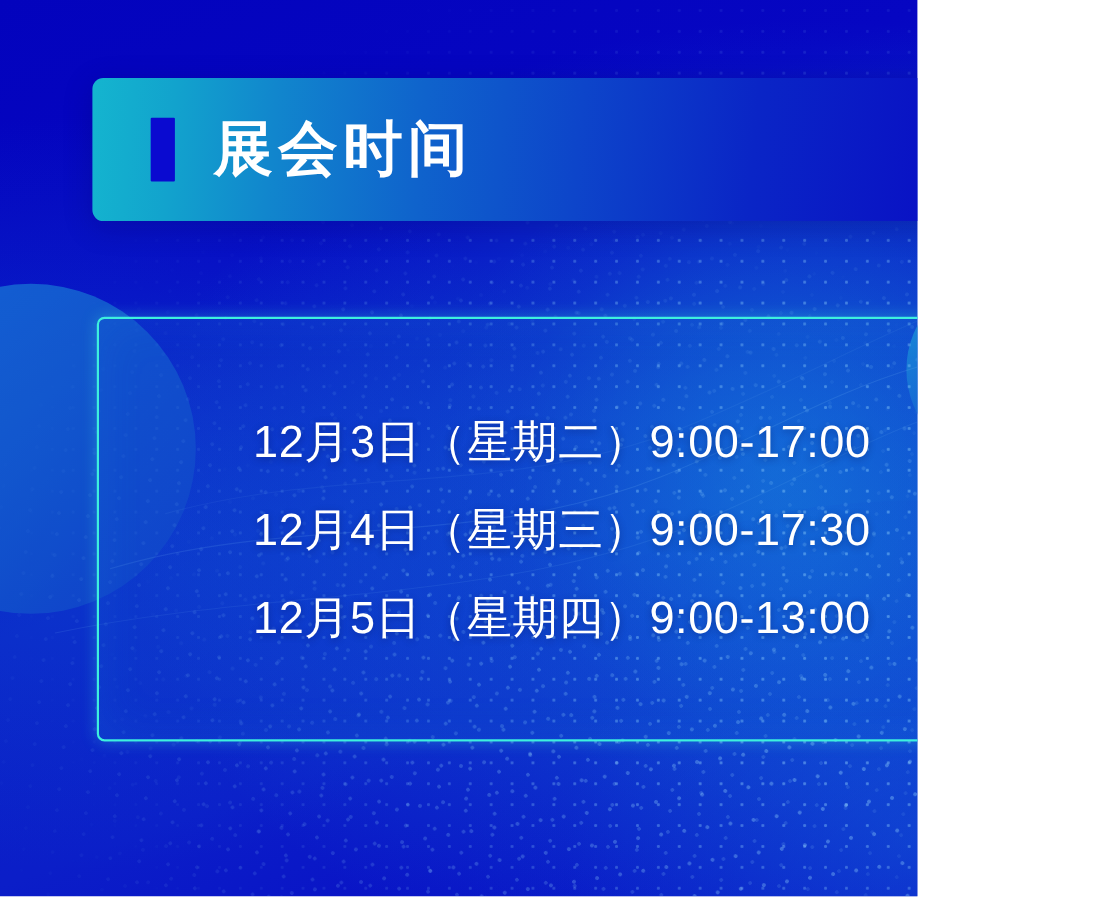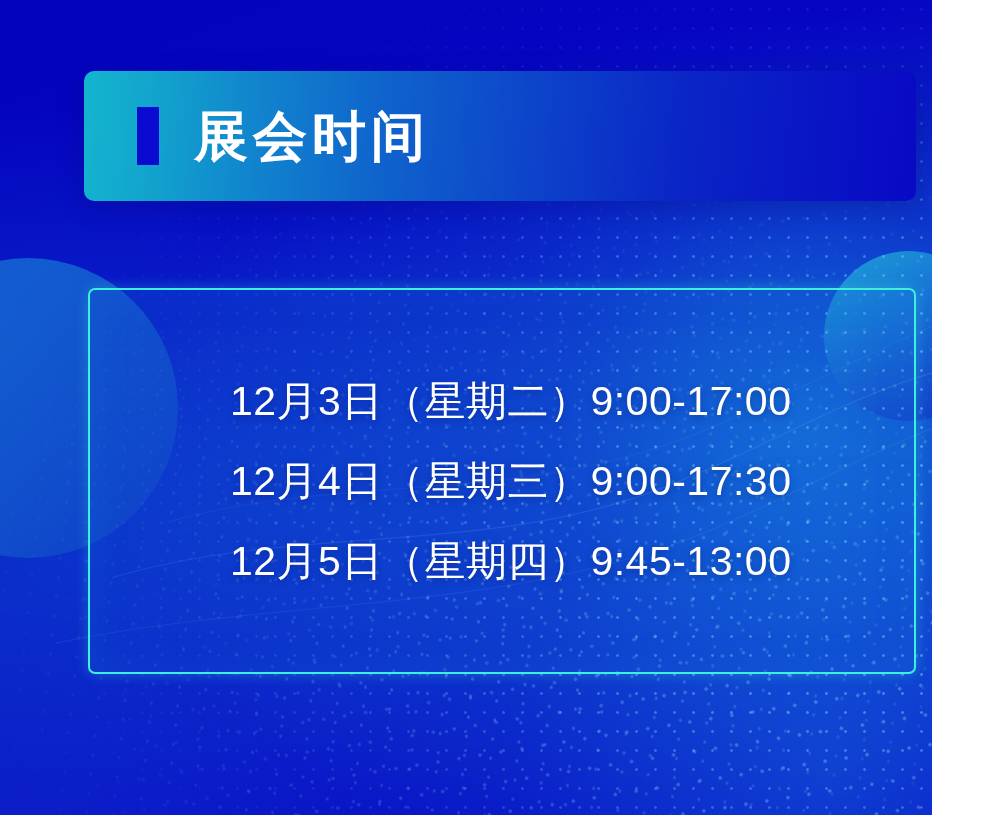--- a/index.html
+++ b/index.html
@@ -3,21 +3,21 @@
 <meta charset="utf-8">
 <style>
   * { margin:0; padding:0; box-sizing:border-box; }
   html, body {
     width:1000px; height:815px;
     font-family:"Liberation Sans","DejaVu Sans",sans-serif;
     overflow:hidden;
   }
   #poster {
     position:relative;
-    width:932px; height:815px;
+    width:834px; height:815px;
     background:
       radial-gradient(120% 90% at 88% 58%, rgba(20,130,220,0.55) 0%, rgba(10,60,200,0.0) 62%),
       radial-gradient(95% 70% at 8% 55%, rgba(14,95,215,0.42) 0%, rgba(10,40,195,0.0) 60%),
       linear-gradient(160deg, #0303bd 0%, #0606c2 28%, #0a1fc6 52%, #0b1ec8 72%, #0707c4 100%);
     overflow:hidden;
   }
 
   
   .circle-left {
     position:absolute; left:-122px; top:258px;
@@ -143,16 +143,16 @@
   </svg>
 
   <div class="banner">
     <div class="accent-bar"></div>
     <div class="banner-title">展会时间</div>
   </div>
 
   <div class="card">
     <div class="date-line">12月3日（星期二）9:00-17:00</div>
     <div class="date-line">12月4日（星期三）9:00-17:30</div>
-    <div class="date-line">12月5日（星期四）9:45-13:00</div>
+    <div class="date-line">12月5日（星期四）9:00-13:00</div>
   </div>
 
 </div>
 
 </body></html>

